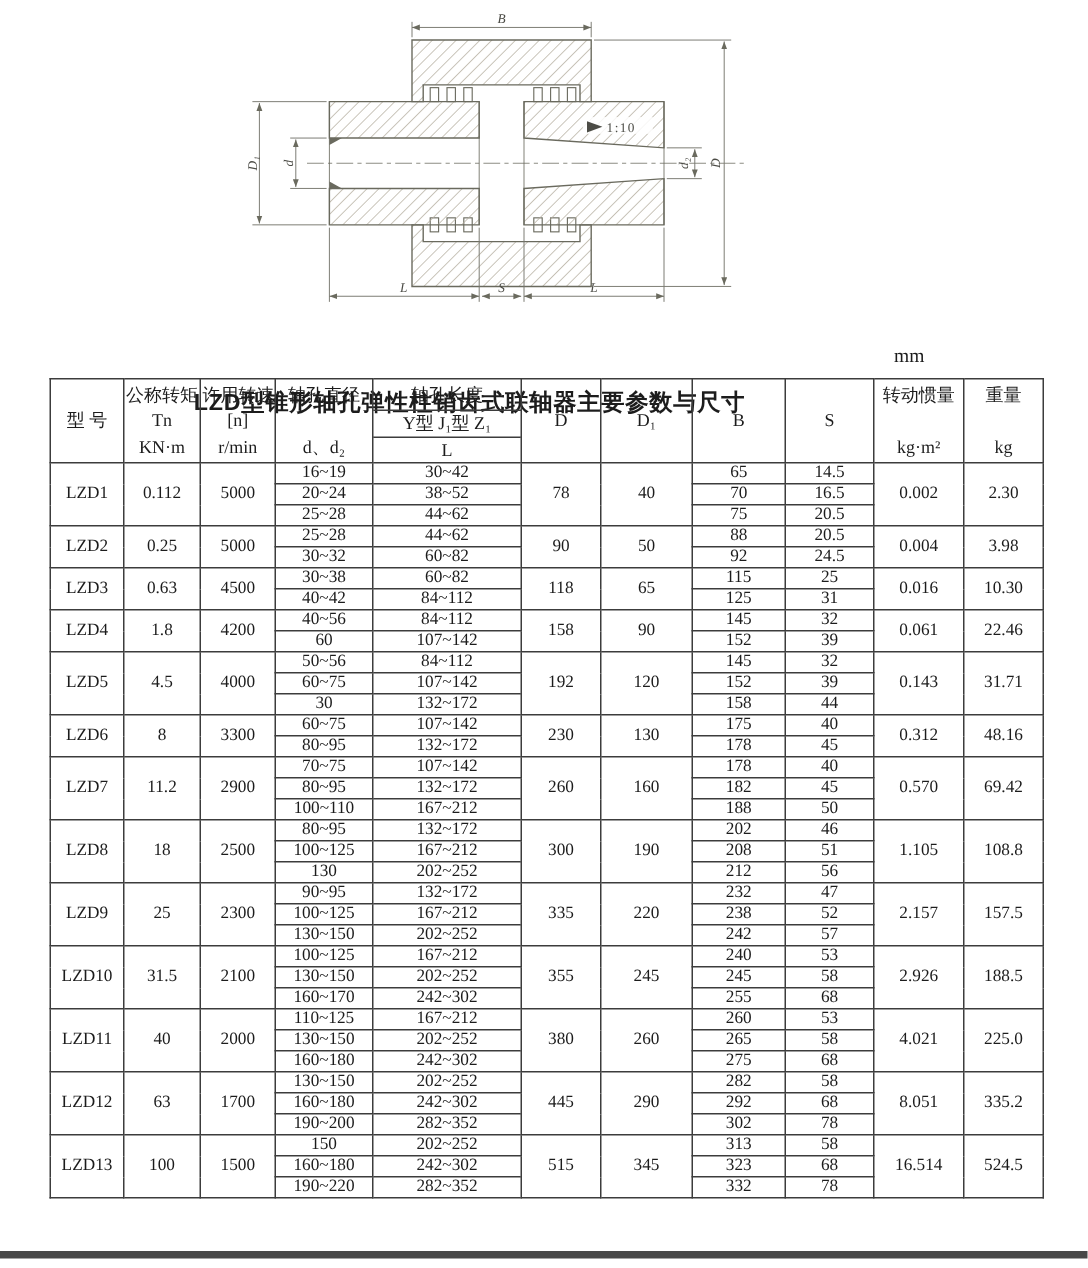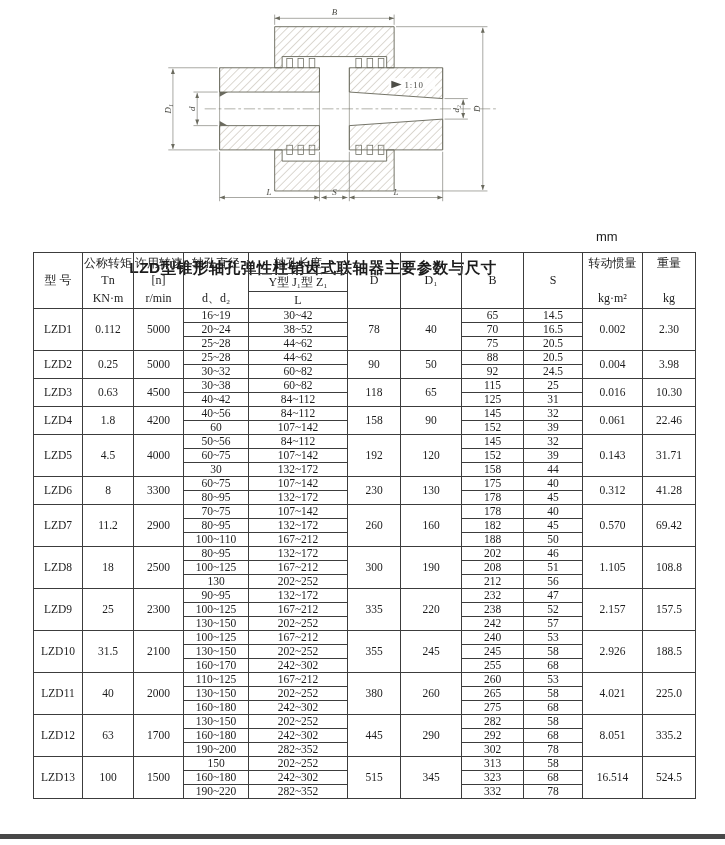--- a/index.html
+++ b/index.html
@@ -8,21 +8,21 @@
     font-family:"Liberation Serif","DejaVu Serif",serif;color:#1c1c1c;overflow:hidden;
   }
   .drawing{position:absolute;left:158px;top:6px}
   .page-title{
     position:absolute;top:226px;left:33px;width:560px;text-align:center;
     font-family:"Liberation Sans","DejaVu Sans",sans-serif;font-weight:600;
     font-size:15.5px;letter-spacing:.5px;margin-top:32px;
   }
   .unit-label{
     position:absolute;top:229px;left:596px;
-    font-family:Liberation Sans, sans-serif;font-size:13px;
+    font-family:Liberation Serif, serif;font-size:13px;
   }
   table.spec{
     position:absolute;left:33px;top:252px;width:662px;
     border-collapse:collapse;table-layout:fixed;font-size:11.5px;
   }
   table.spec th,table.spec td{
     border:1px solid #3c3c3c;text-align:center;vertical-align:middle;
     padding:0 1px;font-weight:normal;overflow:hidden;white-space:nowrap;
   }
   thead th{font-size:12px}
@@ -317,21 +317,21 @@
         <td rowspan="2">LZD6</td>
         <td rowspan="2">8</td>
         <td rowspan="2">3300</td>
         <td>60~75</td>
         <td>107~142</td>
         <td rowspan="2">230</td>
         <td rowspan="2">130</td>
         <td>175</td>
         <td>40</td>
         <td rowspan="2">0.312</td>
-        <td rowspan="2">41.28</td>
+        <td rowspan="2">48.16</td>
       </tr>
       <tr>
         <td>80~95</td>
         <td>132~172</td>
         <td>178</td>
         <td>45</td>
       </tr>
       <tr>
         <td rowspan="3">LZD7</td>
         <td rowspan="3">11.2</td>

